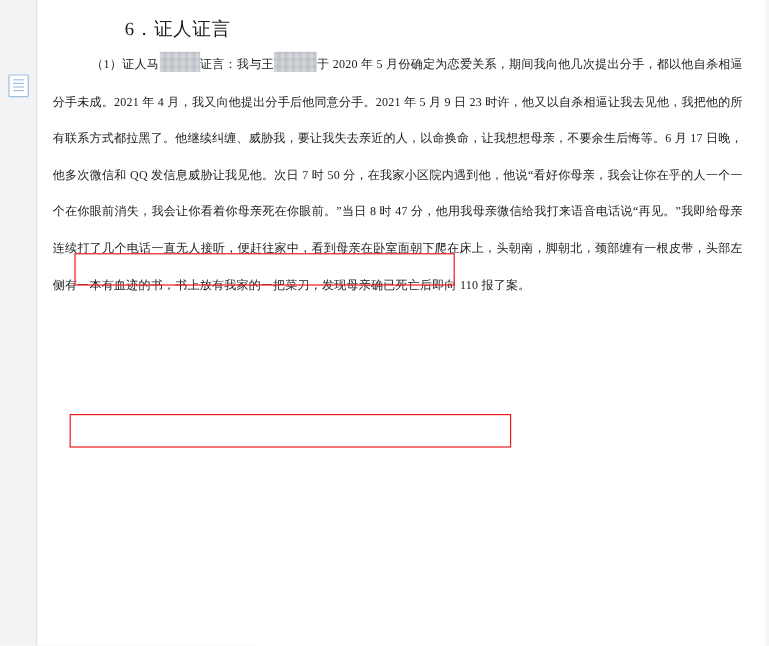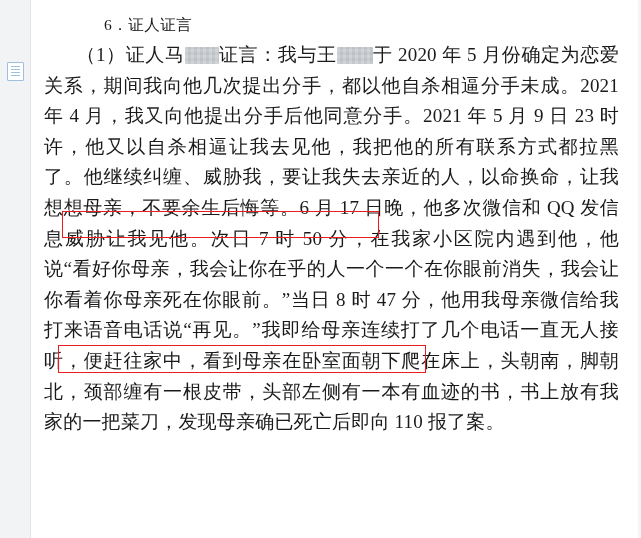--- a/index.html
+++ b/index.html
@@ -61,21 +61,21 @@
   }
   .heading {
     font-size: 15.5px;
     line-height: 30px;
     color: #1a1a1a;
     padding-left: 60px;
     letter-spacing: 0.5px;
     white-space: nowrap;
   }
   .body-text {
-    font-size: 19px;
+    font-size: 10px;
     line-height: 30.6px;
     color: #1a1a1a;
     text-align: justify;
     text-justify: inter-ideograph;
     letter-spacing: 0.2px;
     margin: 0;
     padding-right: 6px;
   }
   .indent {
     display: inline-block;

